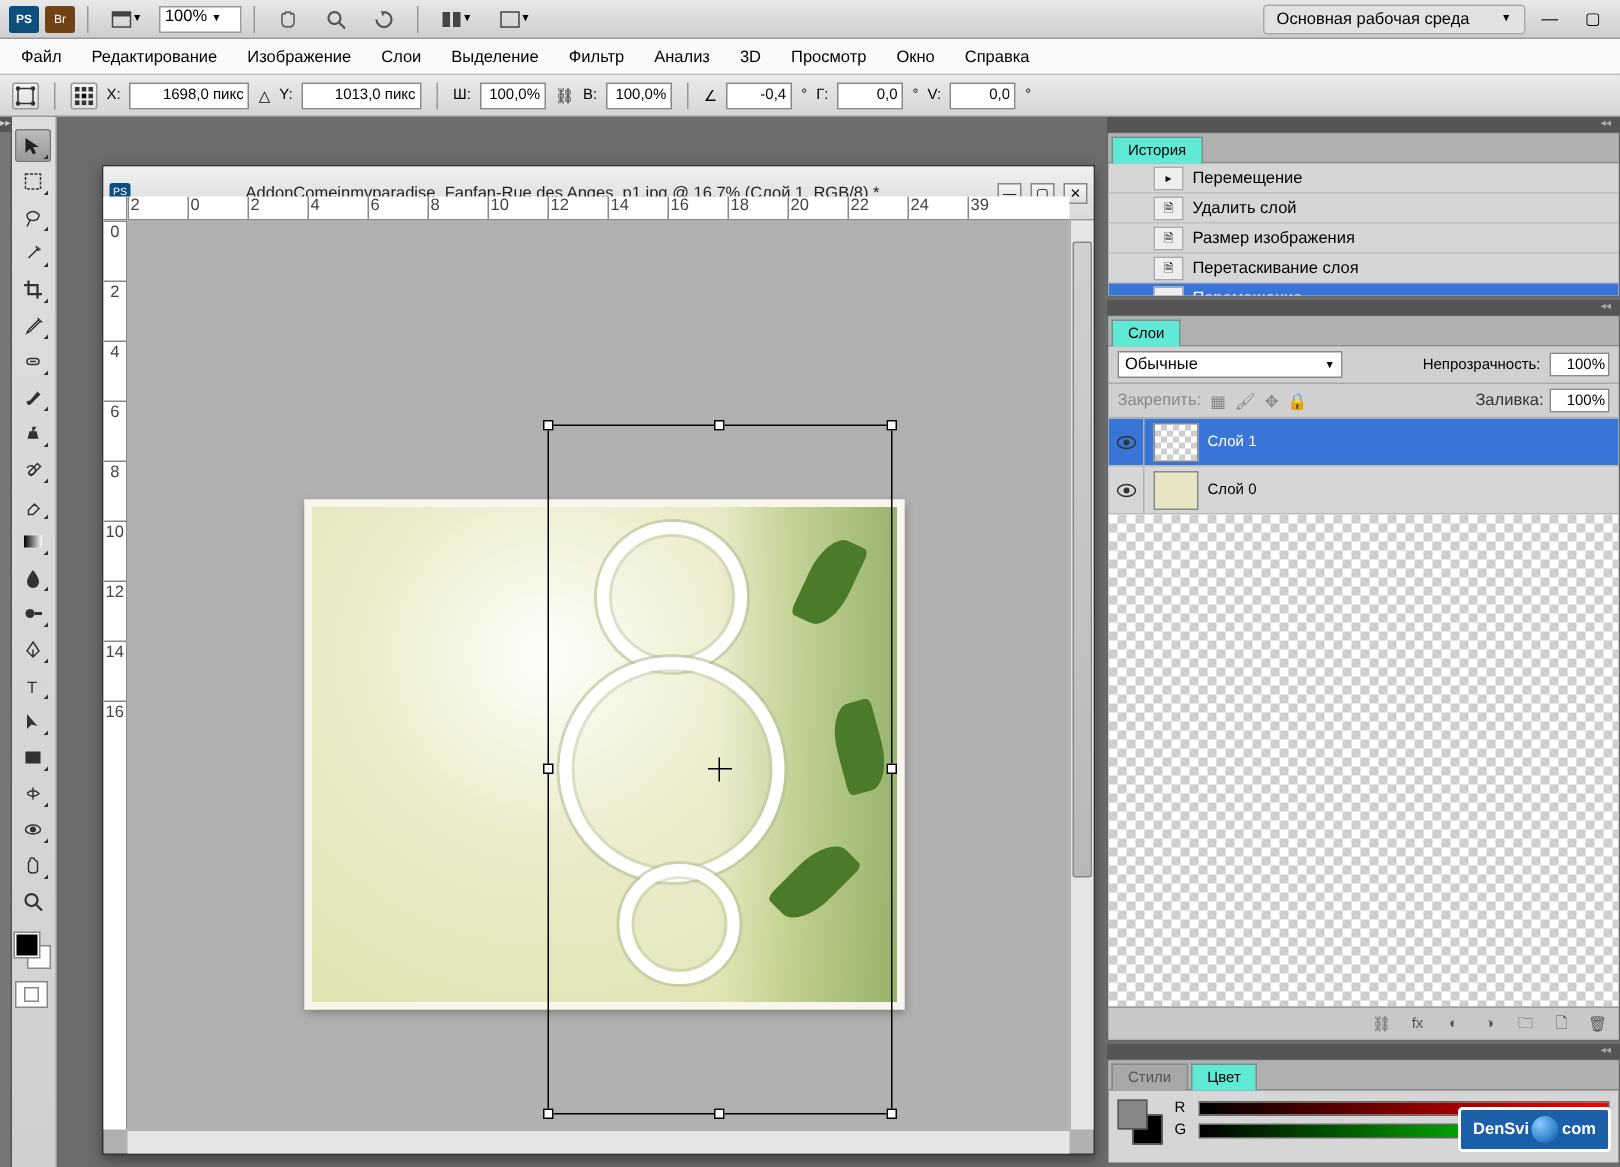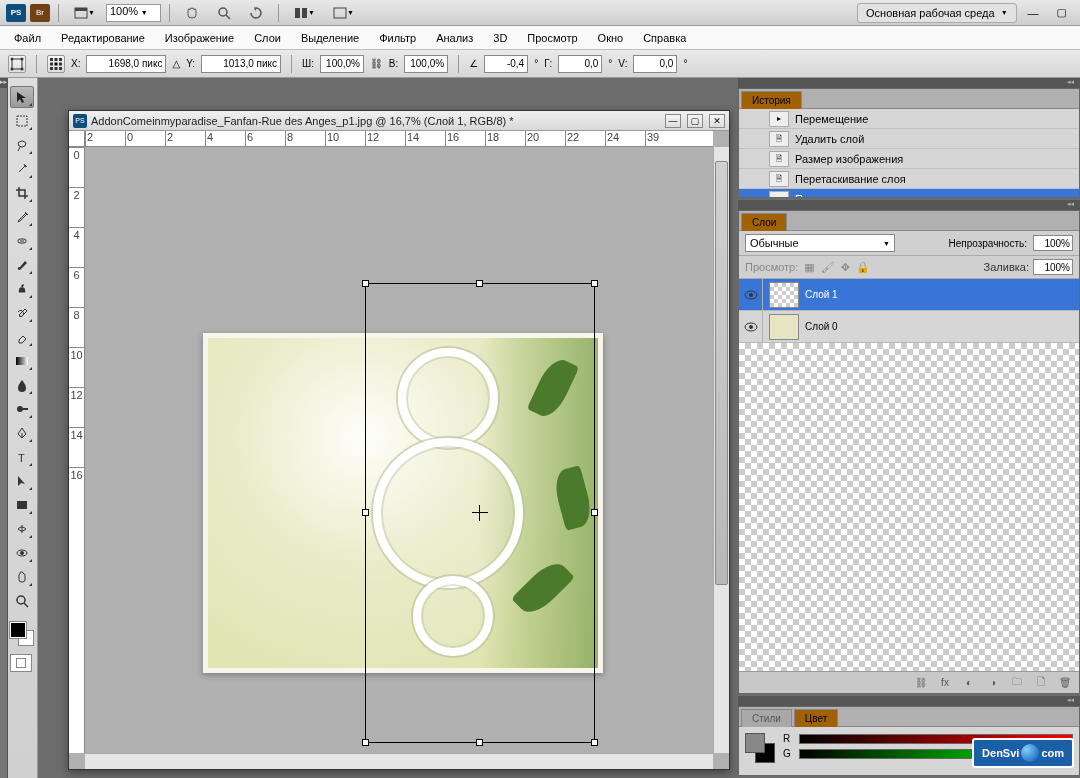--- a/index.html
+++ b/index.html
@@ -5,21 +5,21 @@
 * { margin: 0; padding: 0; box-sizing: border-box; font-family: Tahoma, Arial, sans-serif; font-size: 11px; user-select: none; }
 body { width: 1080px; height: 778px; background: #d5d5d5; overflow: hidden; position: relative; }
 
 
 .top-toolbar { height: 26px; background: linear-gradient(#e8e8e8, #cecece); border-bottom: 1px solid #999; display: flex; align-items: center; padding: 0 6px; gap: 4px; }
 .ps-icon { width: 20px; height: 18px; background: #0d4e7d; color: #fff; display: flex; align-items: center; justify-content: center; font-size: 8px; font-weight: bold; border-radius: 2px; }
 .br-icon { width: 20px; height: 18px; background: #704214; color: #fff; display: flex; align-items: center; justify-content: center; font-size: 8px; font-weight: normal; border-radius: 2px; }
 .tb-btn { padding: 2px 6px; height: 20px; display: flex; align-items: center; border: 1px solid transparent; border-radius: 2px; }
 .tb-sep { width: 1px; height: 18px; background: #999; margin: 0 4px; }
 .zoom-select { width: 55px; height: 18px; border: 1px solid #999; background: #fff; font-size: 10px; padding: 0 3px; }
-.workspace-selector { margin-left: auto; background: #e2e2e2; border: 1px solid #aaa; padding: 3px 8px; border-radius: 3px; display: flex; align-items: center; gap: 6px; }
+.workspace-selector { margin-left: auto; background: #e2e2e2; border: 1px solid #aaa; padding: 3px 8px; border-radius: 3px; display: flex; align-items: center; gap: 21px; }
 .arrow-down { font-size: 7px; }
 
 
 .menu-bar { height: 24px; background: #fafafa; border-bottom: 1px solid #c0c0c0; display: flex; align-items: center; padding: 0 4px; }
 .menu-item { padding: 4px 10px; }
 
 
 .options-bar { height: 28px; background: linear-gradient(#eaeaea, #d6d6d6); border-bottom: 1px solid #999; display: flex; align-items: center; padding: 0 8px; gap: 6px; }
 .opt-label { font-size: 10px; }
 .opt-input { width: 80px; height: 18px; border: 1px solid #888; background: #fff; font-size: 10px; padding: 0 3px; text-align: right; }
@@ -38,21 +38,21 @@
 .tool .corner { position: absolute; right: 1px; bottom: 1px; width: 0; height: 0; border-left: 3px solid transparent; border-bottom: 3px solid #333; }
 .color-swatch { margin-top: 8px; width: 24px; height: 24px; position: relative; }
 .color-swatch .fg { position: absolute; top: 0; left: 0; width: 16px; height: 16px; background: #000; border: 1px solid #fff; outline: 1px solid #888; }
 .color-swatch .bg { position: absolute; bottom: 0; right: 0; width: 16px; height: 16px; background: #fff; border: 1px solid #888; }
 .mask-mode { margin-top: 6px; width: 22px; height: 18px; border: 1px solid #888; background: #fff; display: flex; align-items: center; justify-content: center; }
 .mask-mode .inner { width: 10px; height: 10px; border: 1px solid #888; }
 
 
 .canvas-area { flex: 1; background: #6c6c6c; position: relative; overflow: hidden; }
 .doc-window { position: absolute; top: 32px; left: 30px; width: 662px; height: 660px; background: #b0b0b0; border: 1px solid #333; box-shadow: 0 3px 8px rgba(0,0,0,.4); }
-.doc-title { height: 20px; background: linear-gradient(#f0f0f0,#d8d8d8); border-bottom: 1px solid #999; display: flex; align-items: center; padding: 0 4px; font-size: 10px; gap: 4px; }
+.doc-title { height: 36px; background: linear-gradient(#f0f0f0,#d8d8d8); border-bottom: 1px solid #999; display: flex; align-items: center; padding: 0 4px; font-size: 10px; gap: 4px; text-align: center; }
 .doc-icon { width: 14px; height: 14px; background: #0d4e7d; color: #fff; display: flex; align-items: center; justify-content: center; font-size: 7px; border-radius: 2px; }
 .doc-title-text { flex: 1; color: #222; }
 .win-btn { width: 16px; height: 14px; border: 1px solid #888; background: linear-gradient(#f5f5f5,#ddd); display: flex; align-items: center; justify-content: center; font-size: 9px; margin-left: 2px; }
 .ruler-h { position: absolute; top: 20px; left: 16px; right: 16px; height: 16px; background: #fff; border-bottom: 1px solid #888; font-size: 7px; display: flex; overflow: hidden; }
 .ruler-h span { flex: 0 0 40px; border-left: 1px solid #888; padding-left: 1px; color: #444; }
 .ruler-v { position: absolute; top: 36px; left: 0; width: 16px; bottom: 16px; background: #fff; border-right: 1px solid #888; font-size: 7px; display: flex; flex-direction: column; overflow: hidden; }
 .ruler-v span { flex: 0 0 40px; border-top: 1px solid #888; padding-top: 1px; color: #444; writing-mode: horizontal-tb; text-align: center; }
 .ruler-corner { position: absolute; top: 20px; left: 0; width: 16px; height: 16px; background: #fff; border-right: 1px solid #888; border-bottom: 1px solid #888; }
 .doc-canvas { position: absolute; top: 36px; left: 16px; right: 16px; bottom: 16px; background: #b0b0b0; overflow: hidden; }
 .scroll-v { position: absolute; top: 36px; right: 0; width: 16px; bottom: 16px; background: #e5e5e5; border-left: 1px solid #aaa; }
@@ -78,21 +78,21 @@
 .center-mark { position: absolute; top: 50%; left: 50%; width: 16px; height: 16px; margin: -8px 0 0 -8px; }
 .center-mark::before, .center-mark::after { content: ''; position: absolute; background: #000; }
 .center-mark::before { top: 7px; left: 0; right: 0; height: 1px; }
 .center-mark::after { left: 7px; top: 0; bottom: 0; width: 1px; }
 
 
 .right-col { width: 342px; background: #6c6c6c; display: flex; flex-direction: column; }
 .panel-strip { height: 10px; background: #555; color: #aaa; font-size: 7px; text-align: right; padding-right: 6px; }
 .panel { background: #d6d6d6; border: 1px solid #666; margin-bottom: 2px; display: flex; flex-direction: column; }
 .panel-tabs { height: 20px; background: #b0b0b0; display: flex; align-items: flex-end; border-bottom: 1px solid #888; }
-.panel-tab { padding: 3px 10px; background: #a16207; border: 1px solid #888; border-bottom: none; margin-left: 2px; font-size: 10px; position: relative; top: 1px; }
+.panel-tab { padding: 3px 10px; background: #5eead4; border: 1px solid #888; border-bottom: none; margin-left: 2px; font-size: 10px; position: relative; top: 1px; }
 .panel-tab.inactive { background: #a8a8a8; color: #555; }
 .panel-body { flex: 1; background: #d6d6d6; overflow: hidden; }
 .history-item { display: flex; align-items: center; height: 20px; padding: 0 4px; border-bottom: 1px solid #c0c0c0; gap: 6px; font-size: 10px; }
 .history-item.active { background: #3875d7; color: #fff; }
 .history-icon { width: 20px; height: 16px; background: #eee; border: 1px solid #aaa; display: flex; align-items: center; justify-content: center; font-size: 8px; }
 
 
 .layers-controls { display: flex; align-items: center; gap: 6px; padding: 3px 6px; border-bottom: 1px solid #aaa; background: #d0d0d0; }
 .blend-select { flex: 0 0 150px; height: 18px; border: 1px solid #888; background: #fff; font-size: 10px; padding: 0 4px; display: flex; align-items: center; justify-content: space-between; }
 .opacity-label { margin-left: auto; font-size: 10px; }
@@ -514,21 +514,21 @@
       </div>
       <div class="layers-controls">
         <div class="blend-select">
             <span>Обычные</span>
             <span class="arrow-down">▼</span>
           </div>
         <span class="opacity-label">Непрозрачность:</span>
         <input class="opacity-input" value="100%" style="">
       </div>
       <div class="lock-row">
-        <span>Просмотр:</span>
+        <span>Закрепить:</span>
         <span>▦</span>
         <span>🖌</span>
         <span>✥</span>
         <span>🔒</span>
         <div class="right">
           <span>Заливка:</span>
           <input class="opacity-input" value="100%" style="">
         </div>
       </div>
       <div class="panel-body" style="display:flex;flex-direction:column;">

